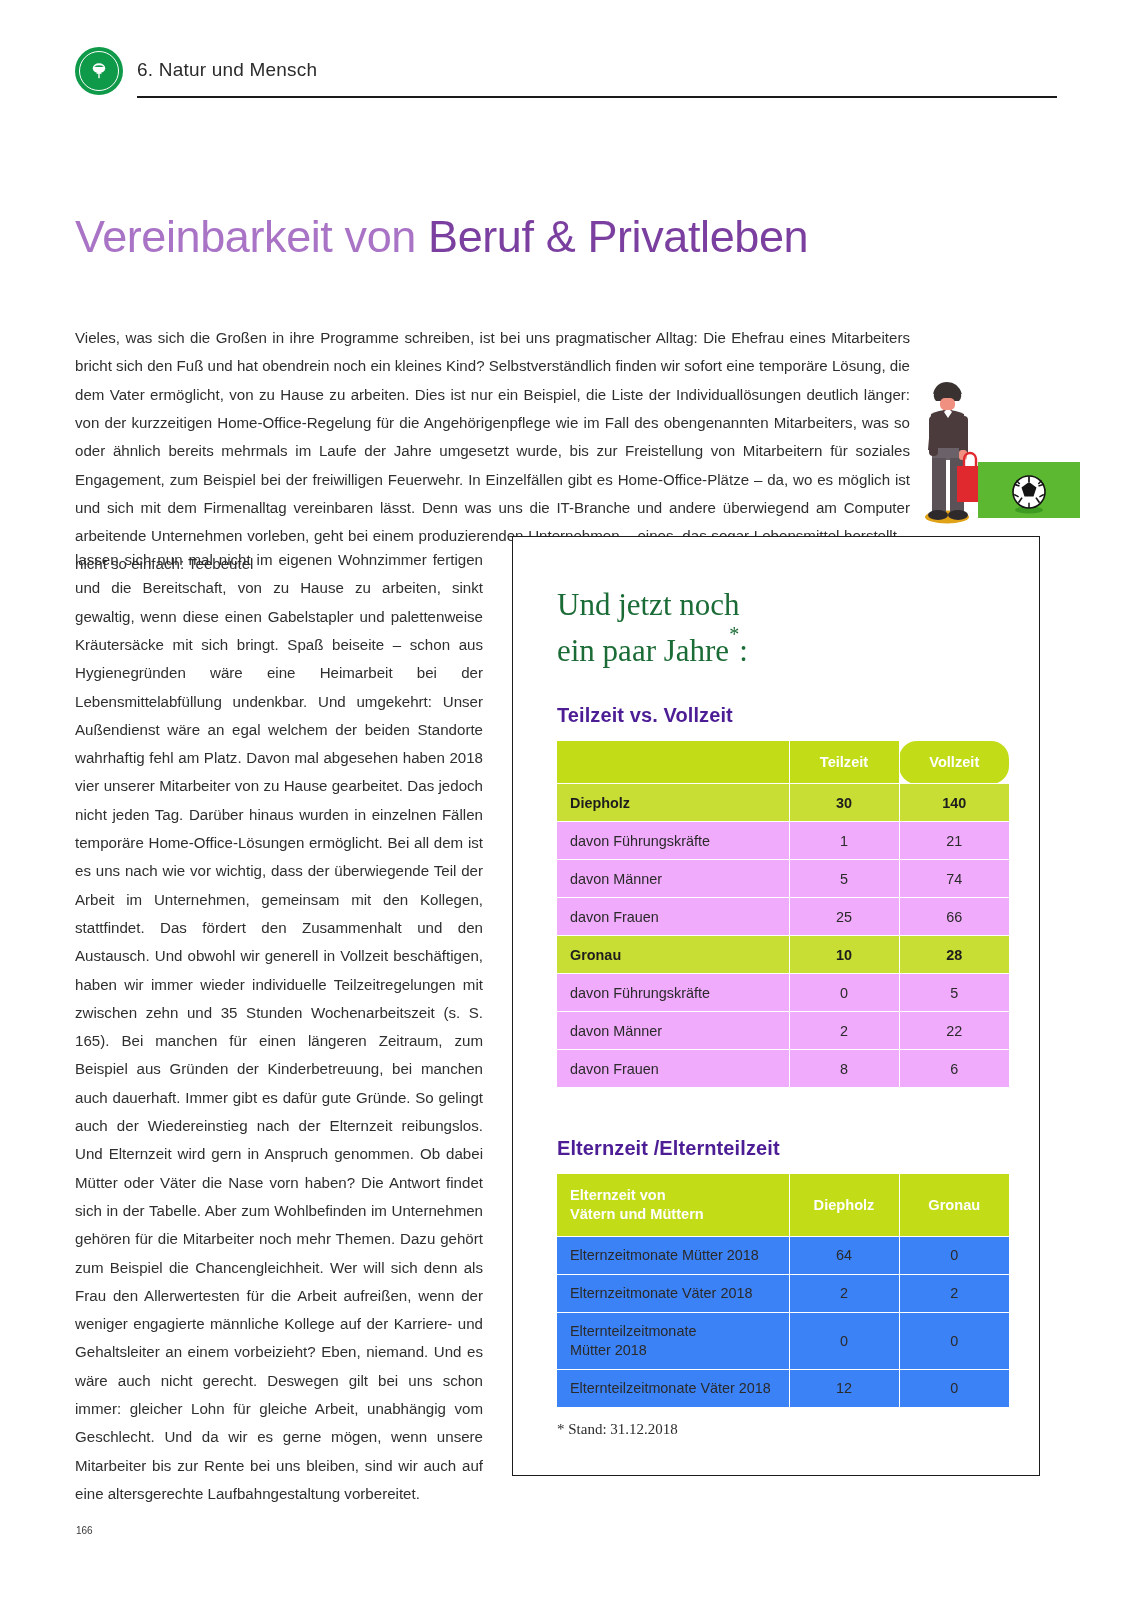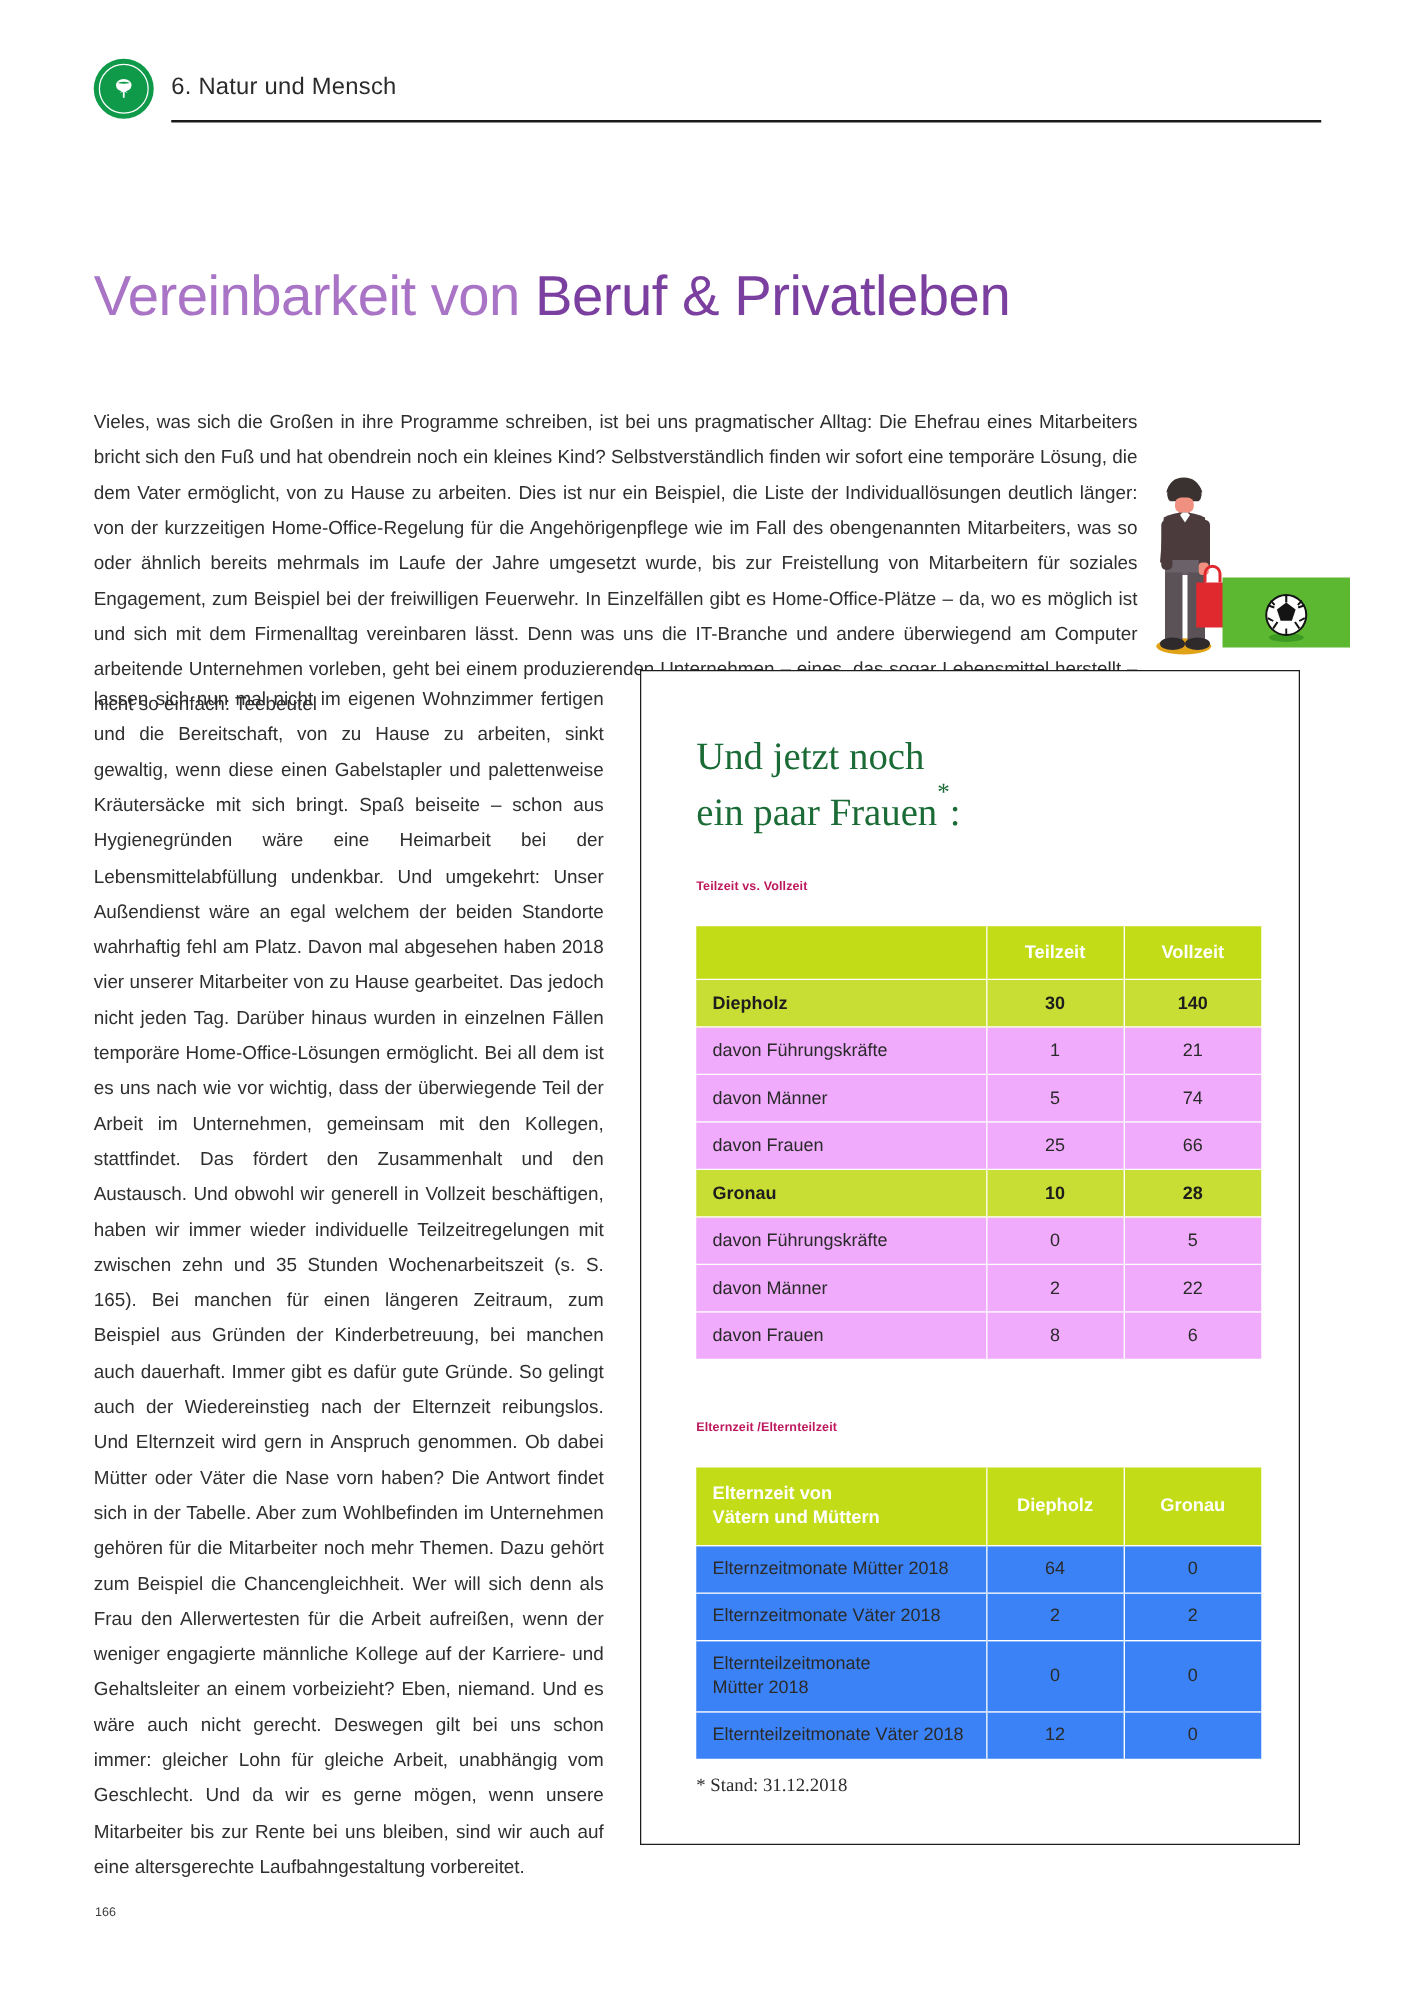--- a/index.html
+++ b/index.html
@@ -83,21 +83,21 @@
   }
   #facts-heading{
     position:absolute; left:44px; top:49px; width:420px;
     font-family:"Liberation Serif", serif;
     font-size:31px; line-height:38px; font-weight:400;
     color:#1a6b35;
   }
   #facts-heading sup{ font-size:20px; top:-.45em; position:relative;}
 
   .table-caption{
-    font-size:10px; font-weight:700; color:#be185d; letter-spacing:.1px;
+    font-size:20px; font-weight:700; color:#4c1d95; letter-spacing:.1px;
   }
   #caption-1{ position:absolute; left:44px; top:167px; }
   #caption-2{ position:absolute; left:44px; top:600px; }
 
   table{ border-collapse:collapse; width:452px; table-layout:fixed; }
   table td, table th{ padding:0; }
 
   
   #table-teilzeit{ position:absolute; left:44px; top:204px; }
   #table-teilzeit col.c-label{ width:232px; }
@@ -106,21 +106,21 @@
   .th-cell{
     background:#c2dc17;
     color:#ffffff;
     font-size:14.6px; font-weight:700;
     text-align:center;
     height:42px;
     vertical-align:middle;
     border-right:1.6px solid #ffffff;
   }
   .th-cell.blank{ border-right:1.6px solid #ffffff;}
-  .th-cell:last-child{ border-right:none;}
+  .th-cell:last-child{ border-right:none;border-radius:18px;}
 
   .row-main td{
     background:#c9de34;
     font-size:14.4px; font-weight:700; color:#1d1d1d;
     height:37px; vertical-align:middle;
     border-right:1.6px solid #ffffff;
     border-top:1.6px solid #ffffff;
   }
   .row-sub td{
     background:#f0abfc;
@@ -228,21 +228,21 @@
       <path d="M21 4.2 l0 5.8 M30.5 14 l5.3-1.8 M28 25.6 l3.5 5.2 M14 25.6 l-3.5 5.2 M11.5 14 l-5.3-1.8" stroke="#141414" stroke-width="1.7" fill="none"></path>
       <path d="M35.8 22.5 l-4.4 2.3 M21 36 l0-5.2 M6.2 22.5 l4.4 2.3 M8.5 8.5 l3.2 3.5 M33.5 8.5 l-3.2 3.5" stroke="#141414" stroke-width="1.5" fill="none"></path>
     </svg>
   </div>
 </div>
 
 <section id="facts-box">
 
   <div id="facts-heading">
     <span>Und jetzt noch</span><br>
-    <span>ein paar Frauen</span><sup>*</sup><span>:</span>
+    <span>ein paar Jahre</span><sup>*</sup><span>:</span>
   </div>
 
   <div id="caption-1" class="table-caption">Teilzeit vs. Vollzeit</div>
 
   <table id="table-teilzeit">
     <colgroup>
         <col class="c-label">
         <col class="c-num">
         <col class="c-num">
       </colgroup>

